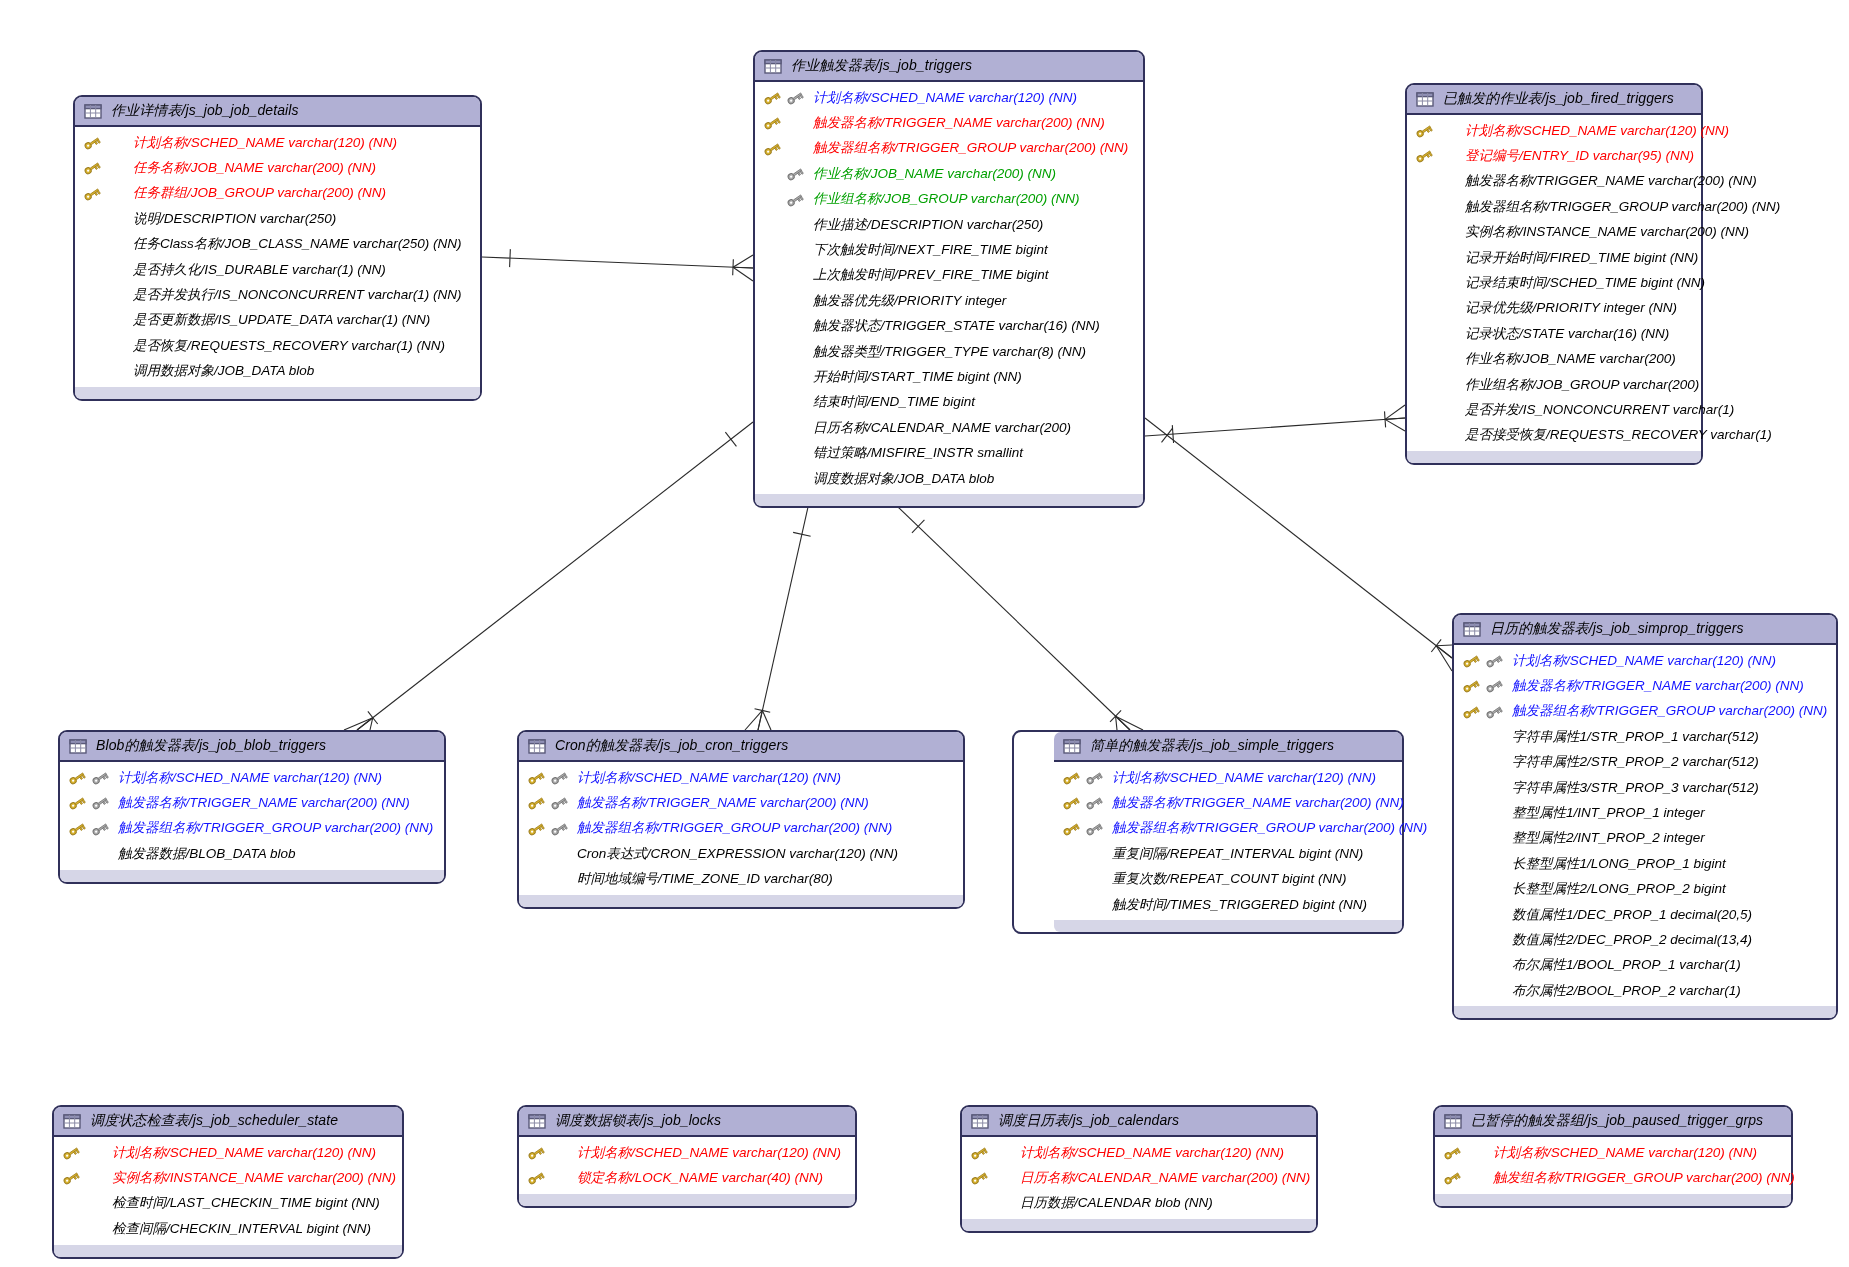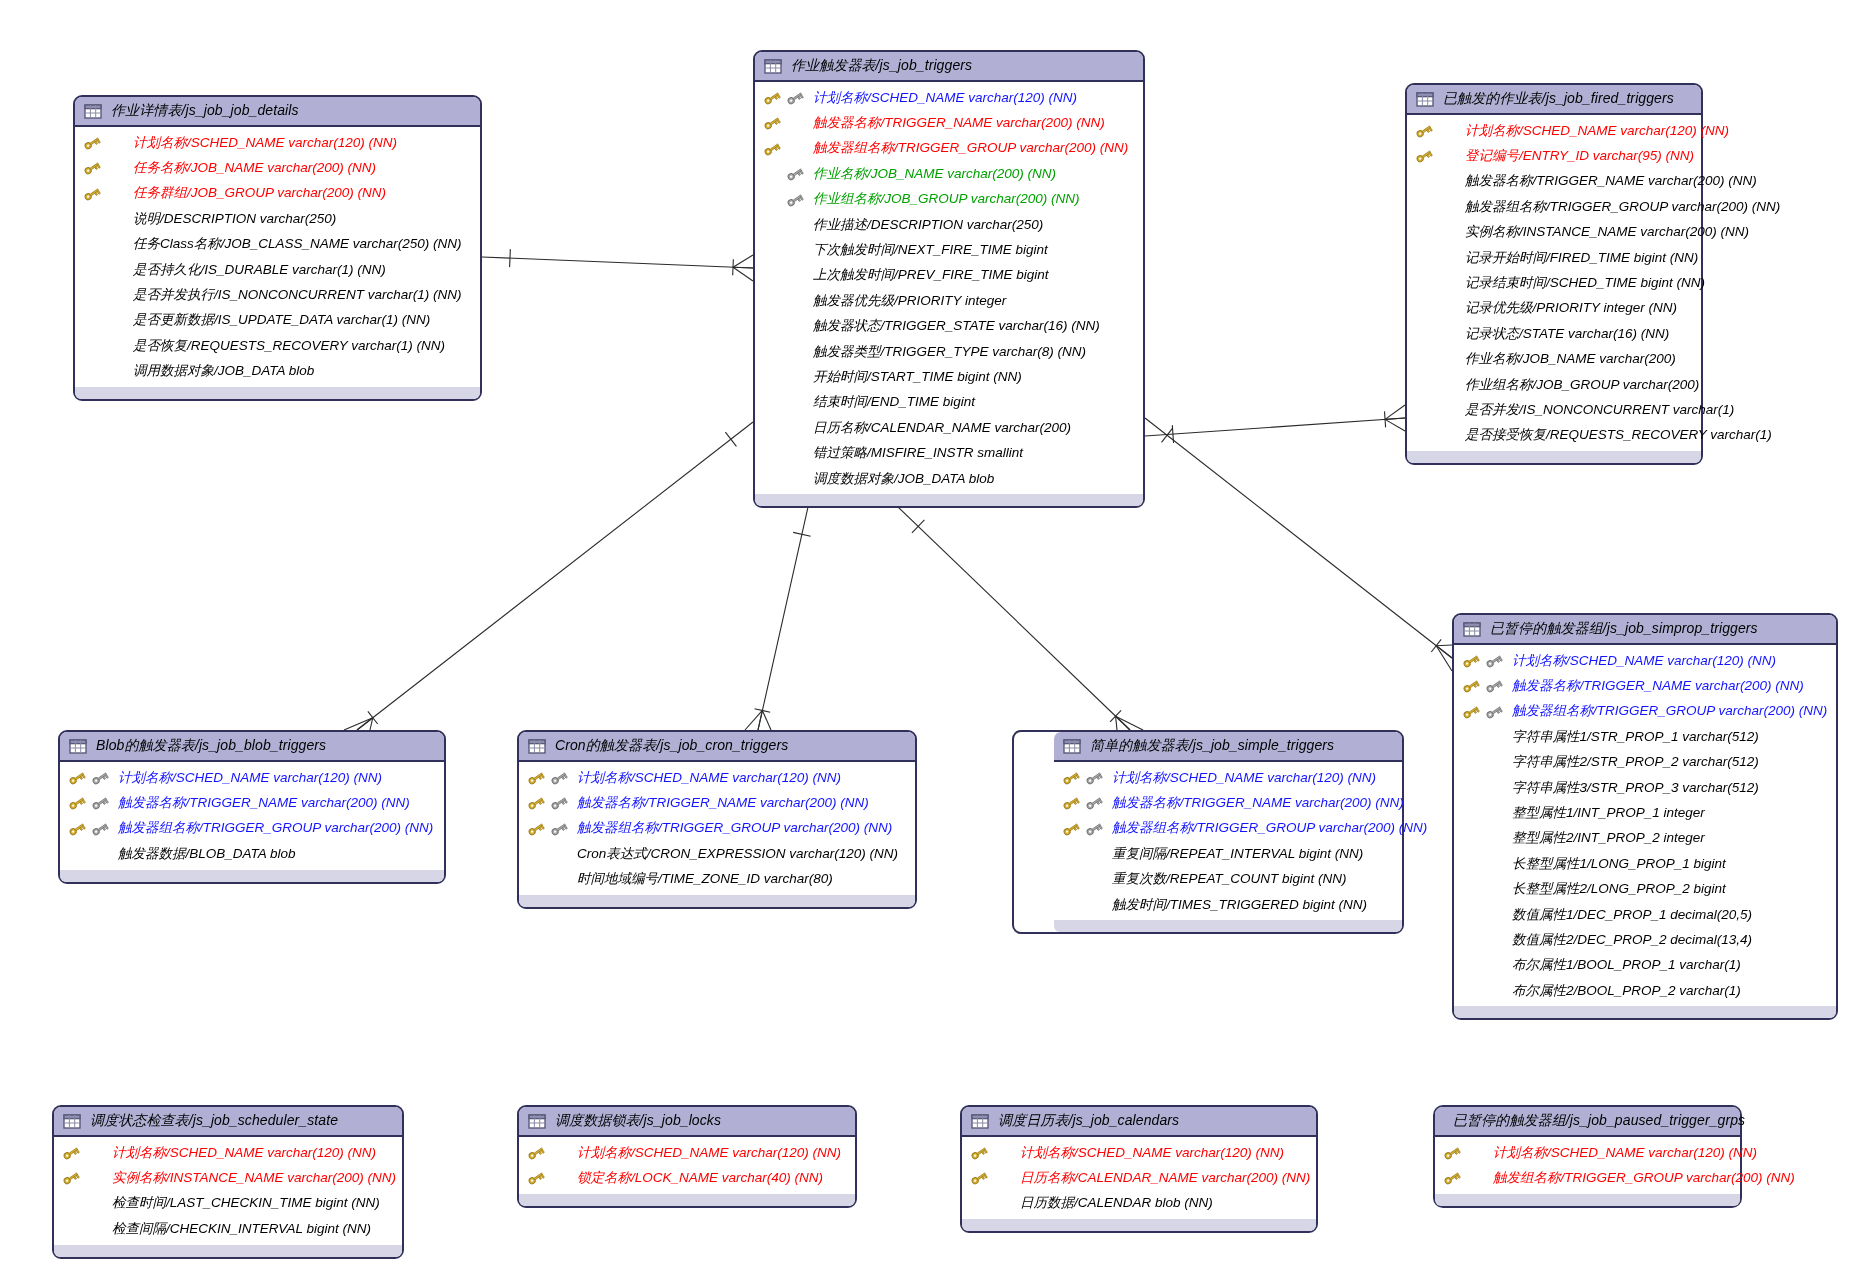--- a/index.html
+++ b/index.html
@@ -353,21 +353,21 @@
     </div>
     <div class="er-table" style="left: 1452px; top: 613px; width: 386px;">
       <div class="er-header">
         <svg width="18" height="15" viewBox="0 0 18 15">
           <rect x="1" y="1" width="16" height="13" fill="#ffffff" stroke="#5a5a7a" stroke-width="1.4"></rect>
           <rect x="1" y="1" width="16" height="3.6" fill="#9191b6" stroke="#5a5a7a" stroke-width="1.4"></rect>
           <line x1="6.4" y1="1" x2="6.4" y2="14" stroke="#8a8aa5" stroke-width="1"></line>
           <line x1="11.7" y1="1" x2="11.7" y2="14" stroke="#8a8aa5" stroke-width="1"></line>
           <line x1="1" y1="9" x2="17" y2="9" stroke="#8a8aa5" stroke-width="1"></line>
         </svg>
-        <span class="er-title">已暂停的触发器组/js_job_simprop_triggers</span>
+        <span class="er-title">日历的触发器表/js_job_simprop_triggers</span>
       </div>
       <div class="er-rows">
         <div class="er-row c-blue">
           <span class="key-slot-1"><svg width="18" height="18" viewBox="0 0 18 18">
               <g transform="rotate(-35 9 9)">
                 <circle cx="4.3" cy="9" r="3" fill="#d7b12d" stroke="#9a7a1a" stroke-width="1"></circle>
                 <circle cx="4.3" cy="9" r="1.1" fill="#ffffff"></circle>
                 <rect x="7" y="8.1" width="9.6" height="1.9" rx="0.5" fill="#d7b12d" stroke="#9a7a1a" stroke-width="0.7"></rect>
                 <rect x="11.6" y="9.8" width="1.6" height="2.8" fill="#d7b12d" stroke="#9a7a1a" stroke-width="0.7"></rect>
                 <rect x="14.6" y="9.8" width="1.6" height="3.4" fill="#d7b12d" stroke="#9a7a1a" stroke-width="0.7"></rect>
@@ -536,21 +536,21 @@
               </g>
             </svg></span>
           <span>触发器组名称/TRIGGER_GROUP varchar(200) (NN)</span>
         </div>
         <div class="er-row c-black">
           <span>触发器数据/BLOB_DATA blob</span>
         </div>
       </div>
       <div class="er-footer"></div>
     </div>
-    <div class="er-table" style="left: 517px; top: 730px; width: 400px;">
+    <div class="er-table" style="left: 517px; top: 730px; width: 448px;">
       <div class="er-header">
         <svg width="18" height="15" viewBox="0 0 18 15">
           <rect x="1" y="1" width="16" height="13" fill="#ffffff" stroke="#5a5a7a" stroke-width="1.4"></rect>
           <rect x="1" y="1" width="16" height="3.6" fill="#9191b6" stroke="#5a5a7a" stroke-width="1.4"></rect>
           <line x1="6.4" y1="1" x2="6.4" y2="14" stroke="#8a8aa5" stroke-width="1"></line>
           <line x1="11.7" y1="1" x2="11.7" y2="14" stroke="#8a8aa5" stroke-width="1"></line>
           <line x1="1" y1="9" x2="17" y2="9" stroke="#8a8aa5" stroke-width="1"></line>
         </svg>
         <span class="er-title">Cron的触发器表/js_job_cron_triggers</span>
       </div>
@@ -833,21 +833,21 @@
               </g>
             </svg></span>
           <span>日历名称/CALENDAR_NAME varchar(200) (NN)</span>
         </div>
         <div class="er-row c-black">
           <span>日历数据/CALENDAR blob (NN)</span>
         </div>
       </div>
       <div class="er-footer"></div>
     </div>
-    <div class="er-table" style="left: 1433px; top: 1105px; width: 309px; border-radius: 10px;">
+    <div class="er-table" style="left: 1433px; top: 1105px; width: 360px;">
       <div class="er-header">
         <svg width="18" height="15" viewBox="0 0 18 15">
           <rect x="1" y="1" width="16" height="13" fill="#ffffff" stroke="#5a5a7a" stroke-width="1.4"></rect>
           <rect x="1" y="1" width="16" height="3.6" fill="#9191b6" stroke="#5a5a7a" stroke-width="1.4"></rect>
           <line x1="6.4" y1="1" x2="6.4" y2="14" stroke="#8a8aa5" stroke-width="1"></line>
           <line x1="11.7" y1="1" x2="11.7" y2="14" stroke="#8a8aa5" stroke-width="1"></line>
           <line x1="1" y1="9" x2="17" y2="9" stroke="#8a8aa5" stroke-width="1"></line>
         </svg>
         <span class="er-title">已暂停的触发器组/js_job_paused_trigger_grps</span>
       </div>

